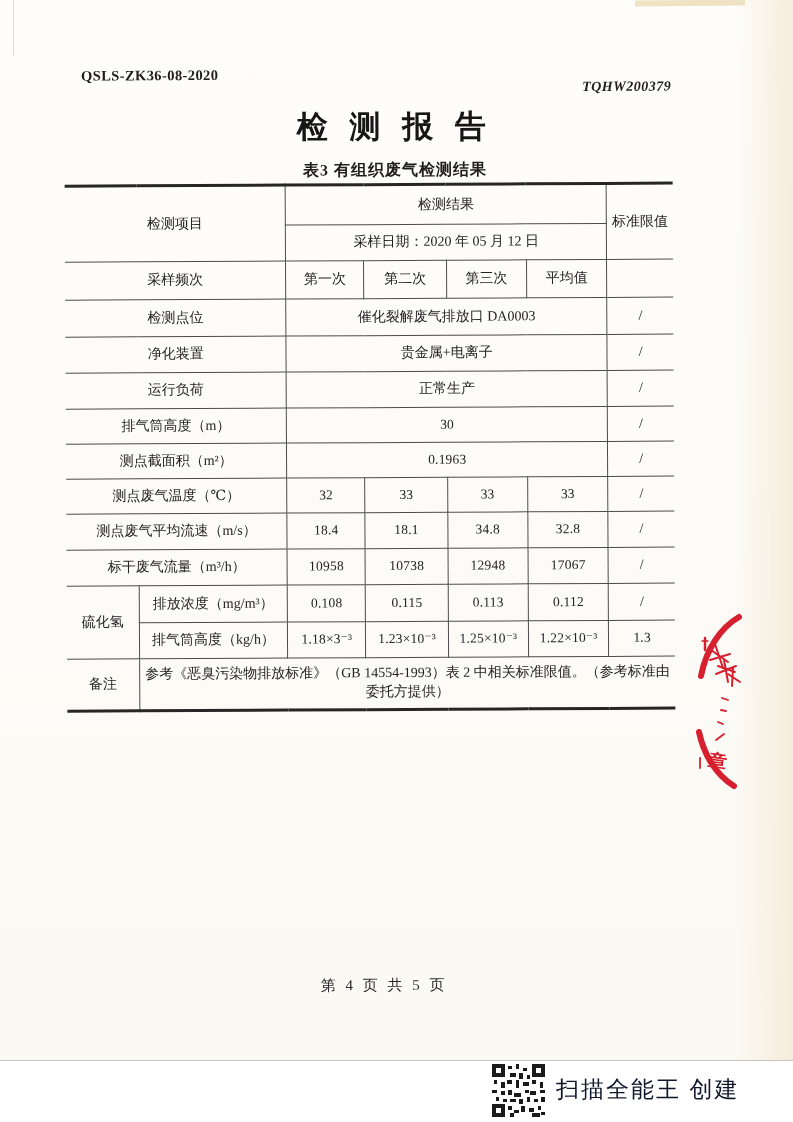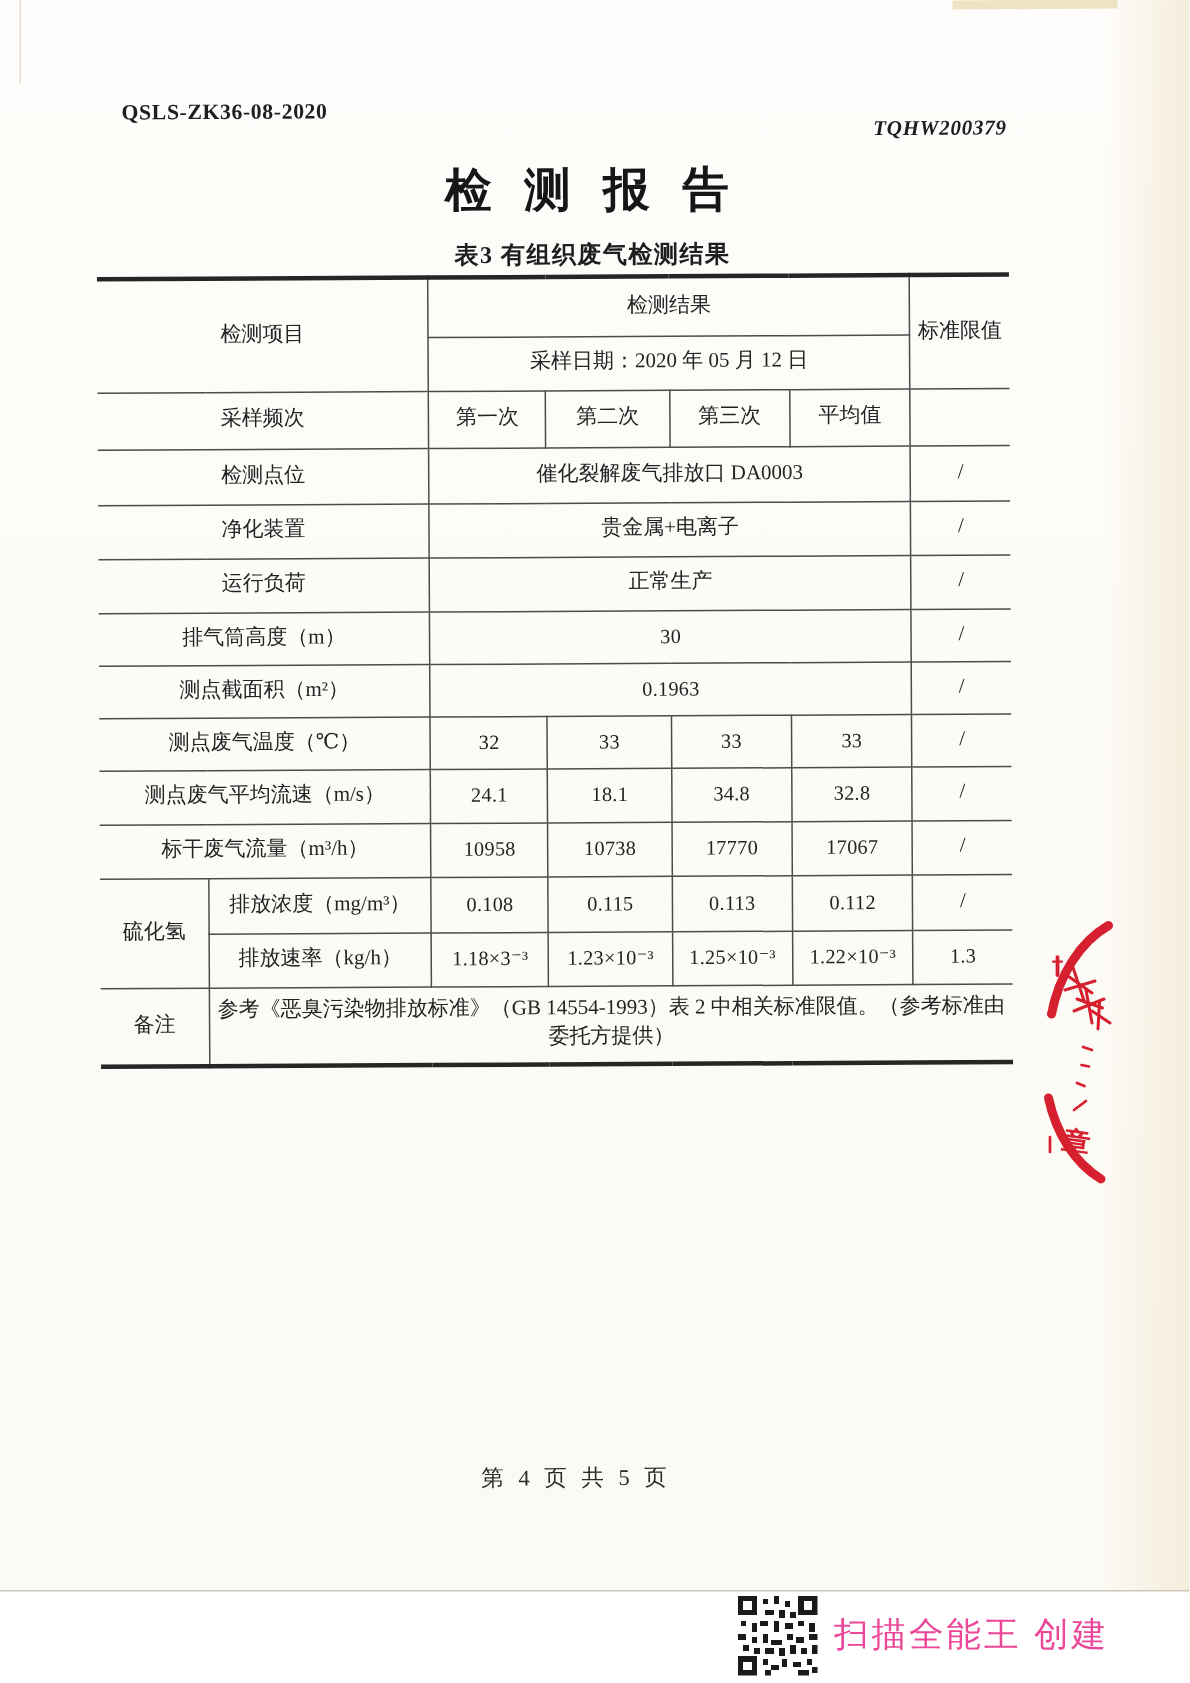--- a/index.html
+++ b/index.html
@@ -40,21 +40,21 @@
   table.report td:last-child{border-right:none;}
   td.remark-text{text-align:left;padding:4px 10px;line-height:1.7;font-size:14px;}
   .num{font-size:13.5px;letter-spacing:.2px;}
 
   .footer-page{position:absolute;left:318px;top:976px;font-size:15px;letter-spacing:3px;color:#2a2a2a;}
 
   .stamp{position:absolute;left:688px;top:608px;width:60px;height:186px;}
 
   .scan-bar{position:absolute;left:0;top:1060px;width:793px;height:62px;background:#ffffff;border-top:1px solid #ccc7bc;}
   .qr{position:absolute;left:492px;top:3px;width:53px;height:53px;}
-  .scan-caption{position:absolute;left:556px;top:13px;font-size:23px;color:#ec4899;letter-spacing:2px;
+  .scan-caption{position:absolute;left:556px;top:13px;font-size:23px;color:#0f172a;letter-spacing:2px;
     font-family:"Liberation Sans","DejaVu Sans",sans-serif;font-weight:500;}
 </style>
 </head>
 <body>
 
 <div class="page">
   <div class="edge-right"></div>
   <div class="smudge-topright"></div>
   <div class="tick-topleft"></div>
 
@@ -121,46 +121,46 @@
         <tr style="height:35px">
           <td colspan="2">测点废气温度（℃）</td>
           <td class="num">32</td>
           <td class="num">33</td>
           <td class="num">33</td>
           <td class="num">33</td>
           <td>/</td>
         </tr>
         <tr style="height:36px">
           <td colspan="2">测点废气平均流速（m/s）</td>
-          <td class="num">24.1</td>
+          <td class="num">18.4</td>
           <td class="num">18.1</td>
           <td class="num">34.8</td>
           <td class="num">32.8</td>
           <td>/</td>
         </tr>
         <tr style="height:36px">
           <td colspan="2">标干废气流量（m³/h）</td>
           <td class="num">10958</td>
           <td class="num">10738</td>
-          <td class="num">17770</td>
+          <td class="num">12948</td>
           <td class="num">17067</td>
           <td>/</td>
         </tr>
 
         <tr style="height:37px">
           <td rowspan="2">硫化氢</td>
           <td>排放浓度（mg/m³）</td>
           <td class="num">0.108</td>
           <td class="num">0.115</td>
           <td class="num">0.113</td>
           <td class="num">0.112</td>
           <td>/</td>
         </tr>
         <tr style="height:36px">
-          <td>排放速率（kg/h）</td>
+          <td>排气筒高度（kg/h）</td>
           <td class="num">1.18×3⁻³</td>
           <td class="num">1.23×10⁻³</td>
           <td class="num">1.25×10⁻³</td>
           <td class="num">1.22×10⁻³</td>
           <td class="num">1.3</td>
         </tr>
 
         <tr style="height:52px">
           <td>备注</td>
           <td colspan="6" class="remark-text">参考《恶臭污染物排放标准》（GB 14554-1993）表 2 中相关标准限值。（参考标准由委托方提供）</td>

